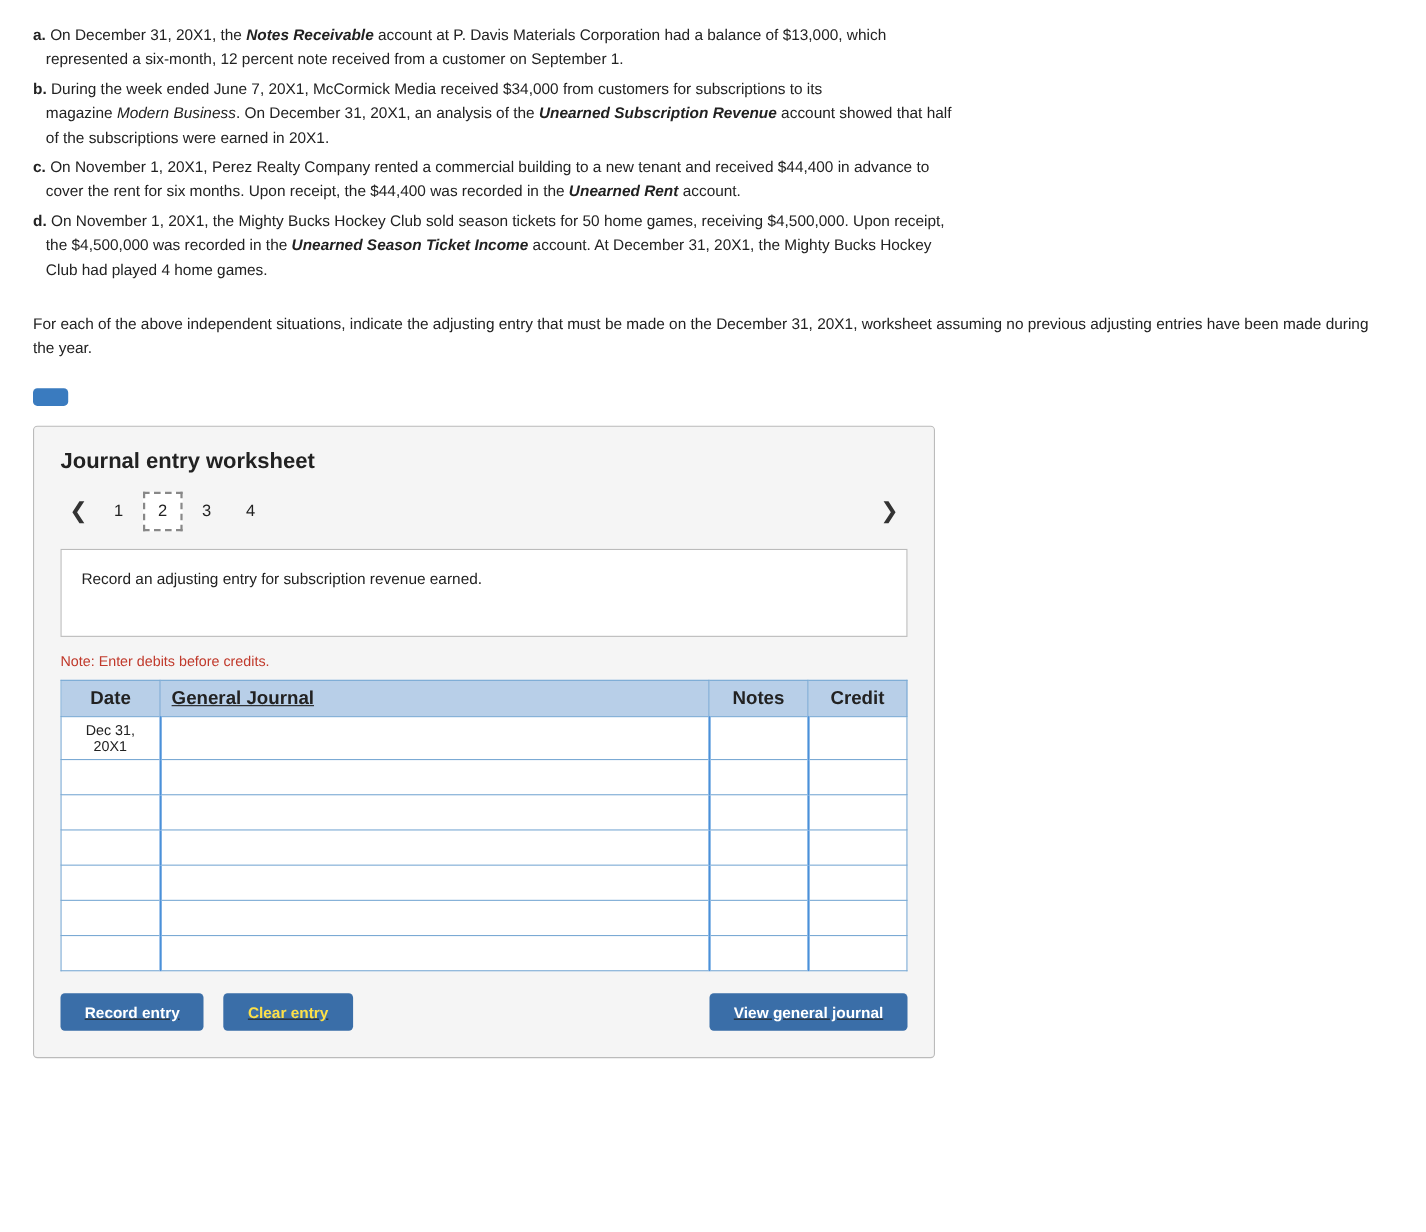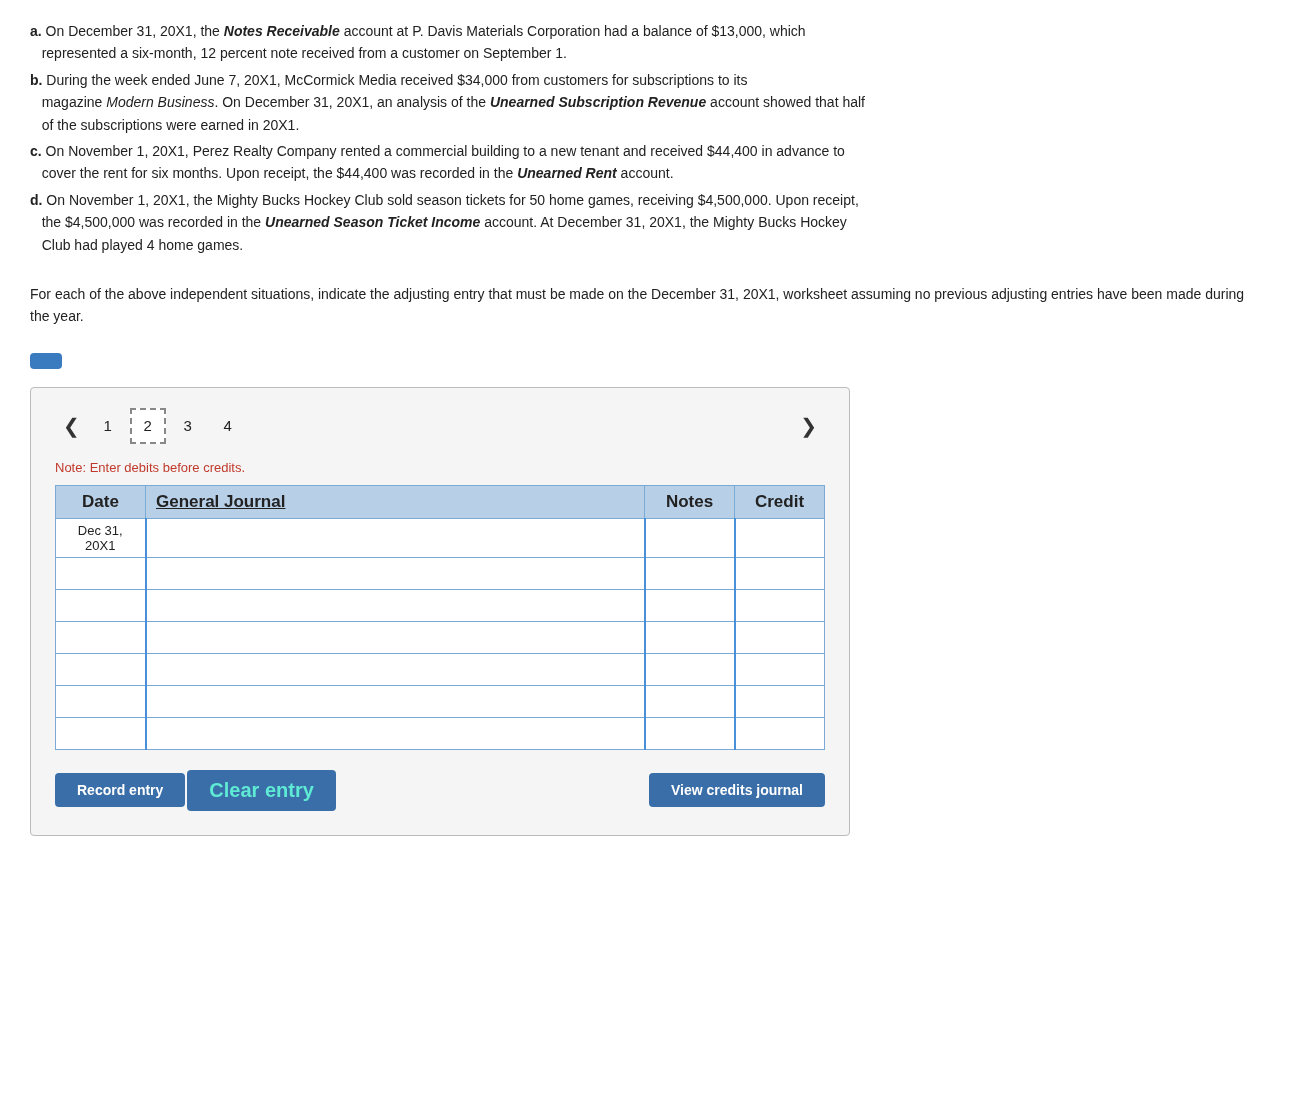--- a/index.html
+++ b/index.html
@@ -138,40 +138,41 @@
     }
     .journal-table tbody tr td input {
       border: none;
       outline: none;
       width: 100%;
       font-size: 13px;
       background: transparent;
     }
     .btn-row {
       display: flex;
-      gap: 2px;
+      gap: 18px;
       align-items: center;
+      text-decoration: underline;
     }
     .btn-record {
       background: #3a6ea8;
       color: #fff;
       border: none;
       padding: 9px 22px;
       border-radius: 4px;
       font-size: 14px;
       font-weight: bold;
       cursor: pointer;
     }
     .btn-clear {
       background: #3a6ea8;
-      color: #5eead4;
+      color: #fde047;
       border: none;
       padding: 9px 22px;
       border-radius: 4px;
-      font-size: 20px;
+      font-size: 14px;
       font-weight: bold;
       cursor: pointer;
     }
     .btn-view-journal {
       background: #3a6ea8;
       color: #fff;
       border: none;
       padding: 9px 22px;
       border-radius: 4px;
       font-size: 14px;
@@ -206,30 +207,34 @@
   </p>
 </div>
 
 <div class="instructions">
   <span>For each of the above independent situations, indicate the adjusting entry that must be made on the December 31, 20X1, worksheet assuming no previous adjusting entries have been made during the year.</span>
 </div>
 
 <button class="view-transaction-btn"></button>
 
 <div class="worksheet-container">
+  <div class="worksheet-title">Journal entry worksheet</div>
 
   <div class="tab-nav">
     <button class="tab-arrow">❮</button>
     <div class="tab-num">1</div>
     <div class="tab-num active">2</div>
     <div class="tab-num">3</div>
     <div class="tab-num">4</div>
     <button class="tab-arrow" style="margin-left: auto;">❯</button>
   </div>
 
+  <div class="instruction-box">
+    <span>Record an adjusting entry for subscription revenue earned.</span>
+  </div>
 
   <div class="note-text">Note: Enter debits before credits.</div>
 
   <table class="journal-table">
     <thead>
       <tr>
         <th>Date</th>
         <th>General Journal</th>
         <th>Notes</th>
         <th>Credit</th>
@@ -278,18 +283,18 @@
         <td><input type="text" style=""></td>
         <td><input type="text" style=""></td>
         <td><input type="text" style=""></td>
       </tr>
     </tbody>
   </table>
 
   <div class="btn-row">
     <button class="btn-record">Record entry</button>
     <button class="btn-clear">Clear entry</button>
-    <button class="btn-view-journal">View credits journal</button>
+    <button class="btn-view-journal">View general journal</button>
   </div>
 </div>
 
 
 
 
 </body></html>

